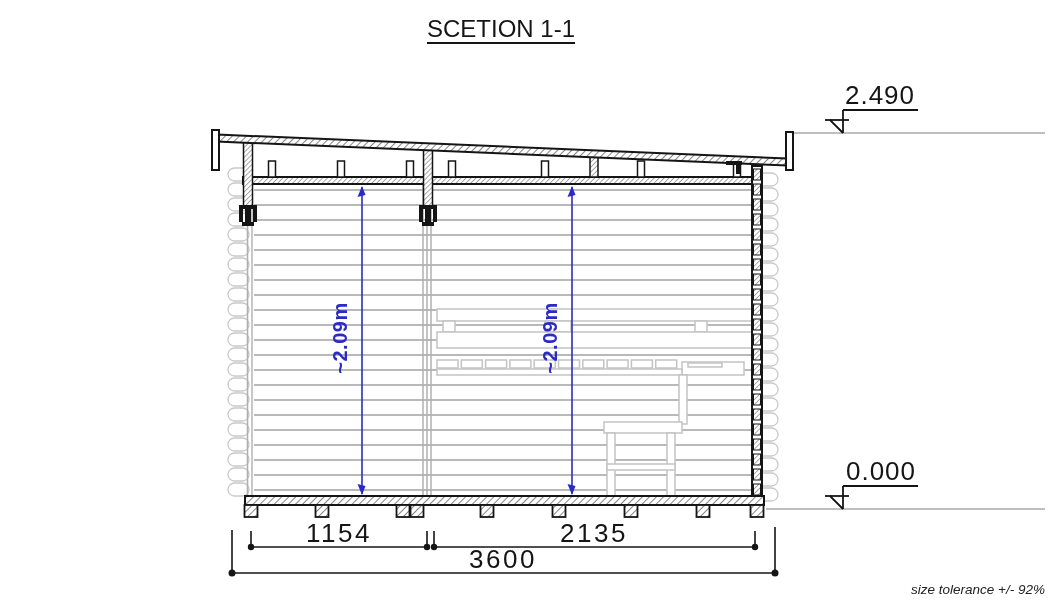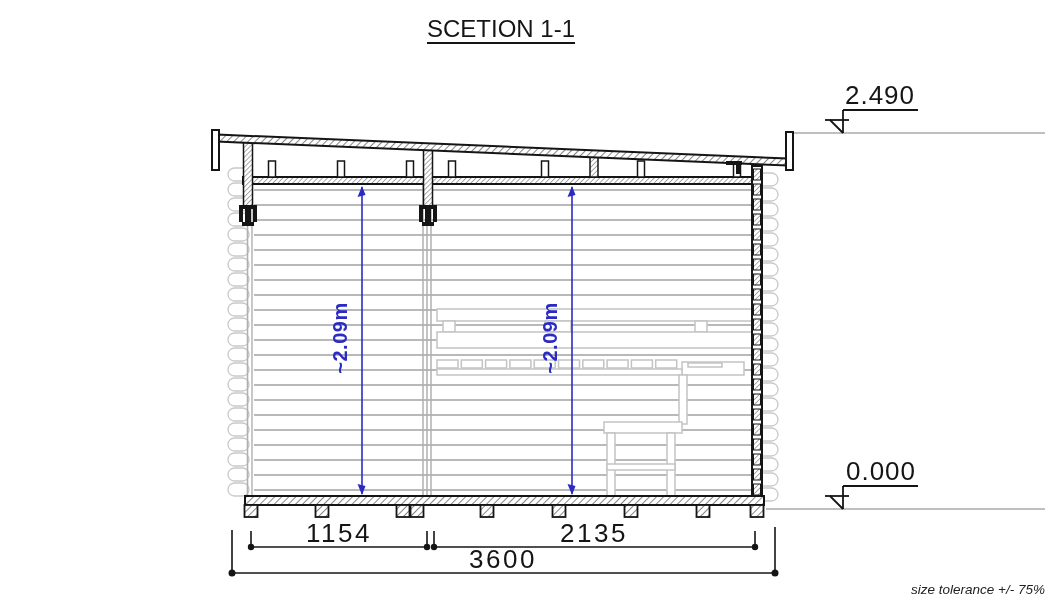--- a/index.html
+++ b/index.html
@@ -269,13 +269,13 @@
     <circle cx="434" cy="547" r="3.2" fill="#151515" stroke="none"></circle>
     <circle cx="755" cy="547" r="3.2" fill="#151515" stroke="none"></circle>
     <circle cx="232" cy="573" r="3.5" fill="#151515" stroke="none"></circle>
     <circle cx="775" cy="573" r="3.5" fill="#151515" stroke="none"></circle>
     <text x="339" y="542" text-anchor="middle" class="dimtxt" stroke="none">1154</text>
     <text x="594" y="542" text-anchor="middle" class="dimtxt" stroke="none">2135</text>
     <text x="503" y="568" text-anchor="middle" class="dimtxt" stroke="none">3600</text>
   </g>
 </svg>
 
-<div class="note">size tolerance +/- 75%</div>
+<div class="note">size tolerance +/- 92%</div>
 
 </body></html>

